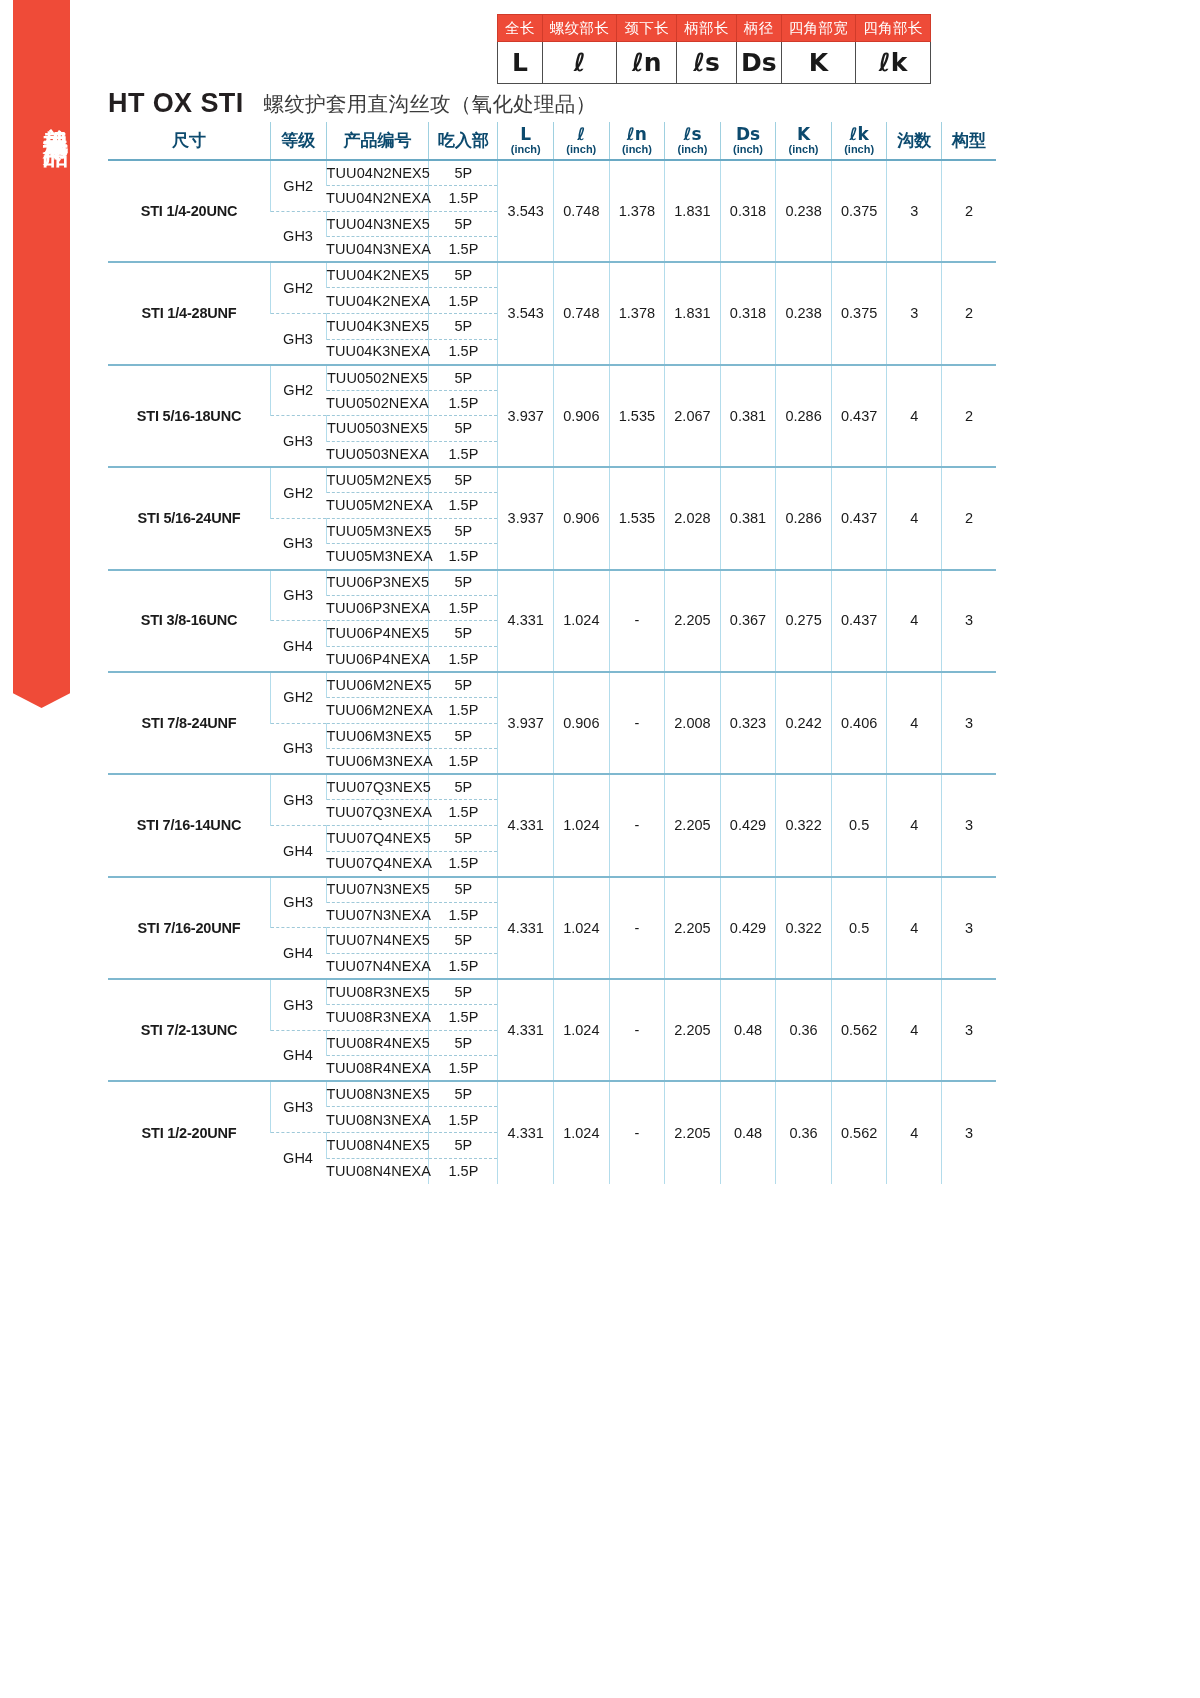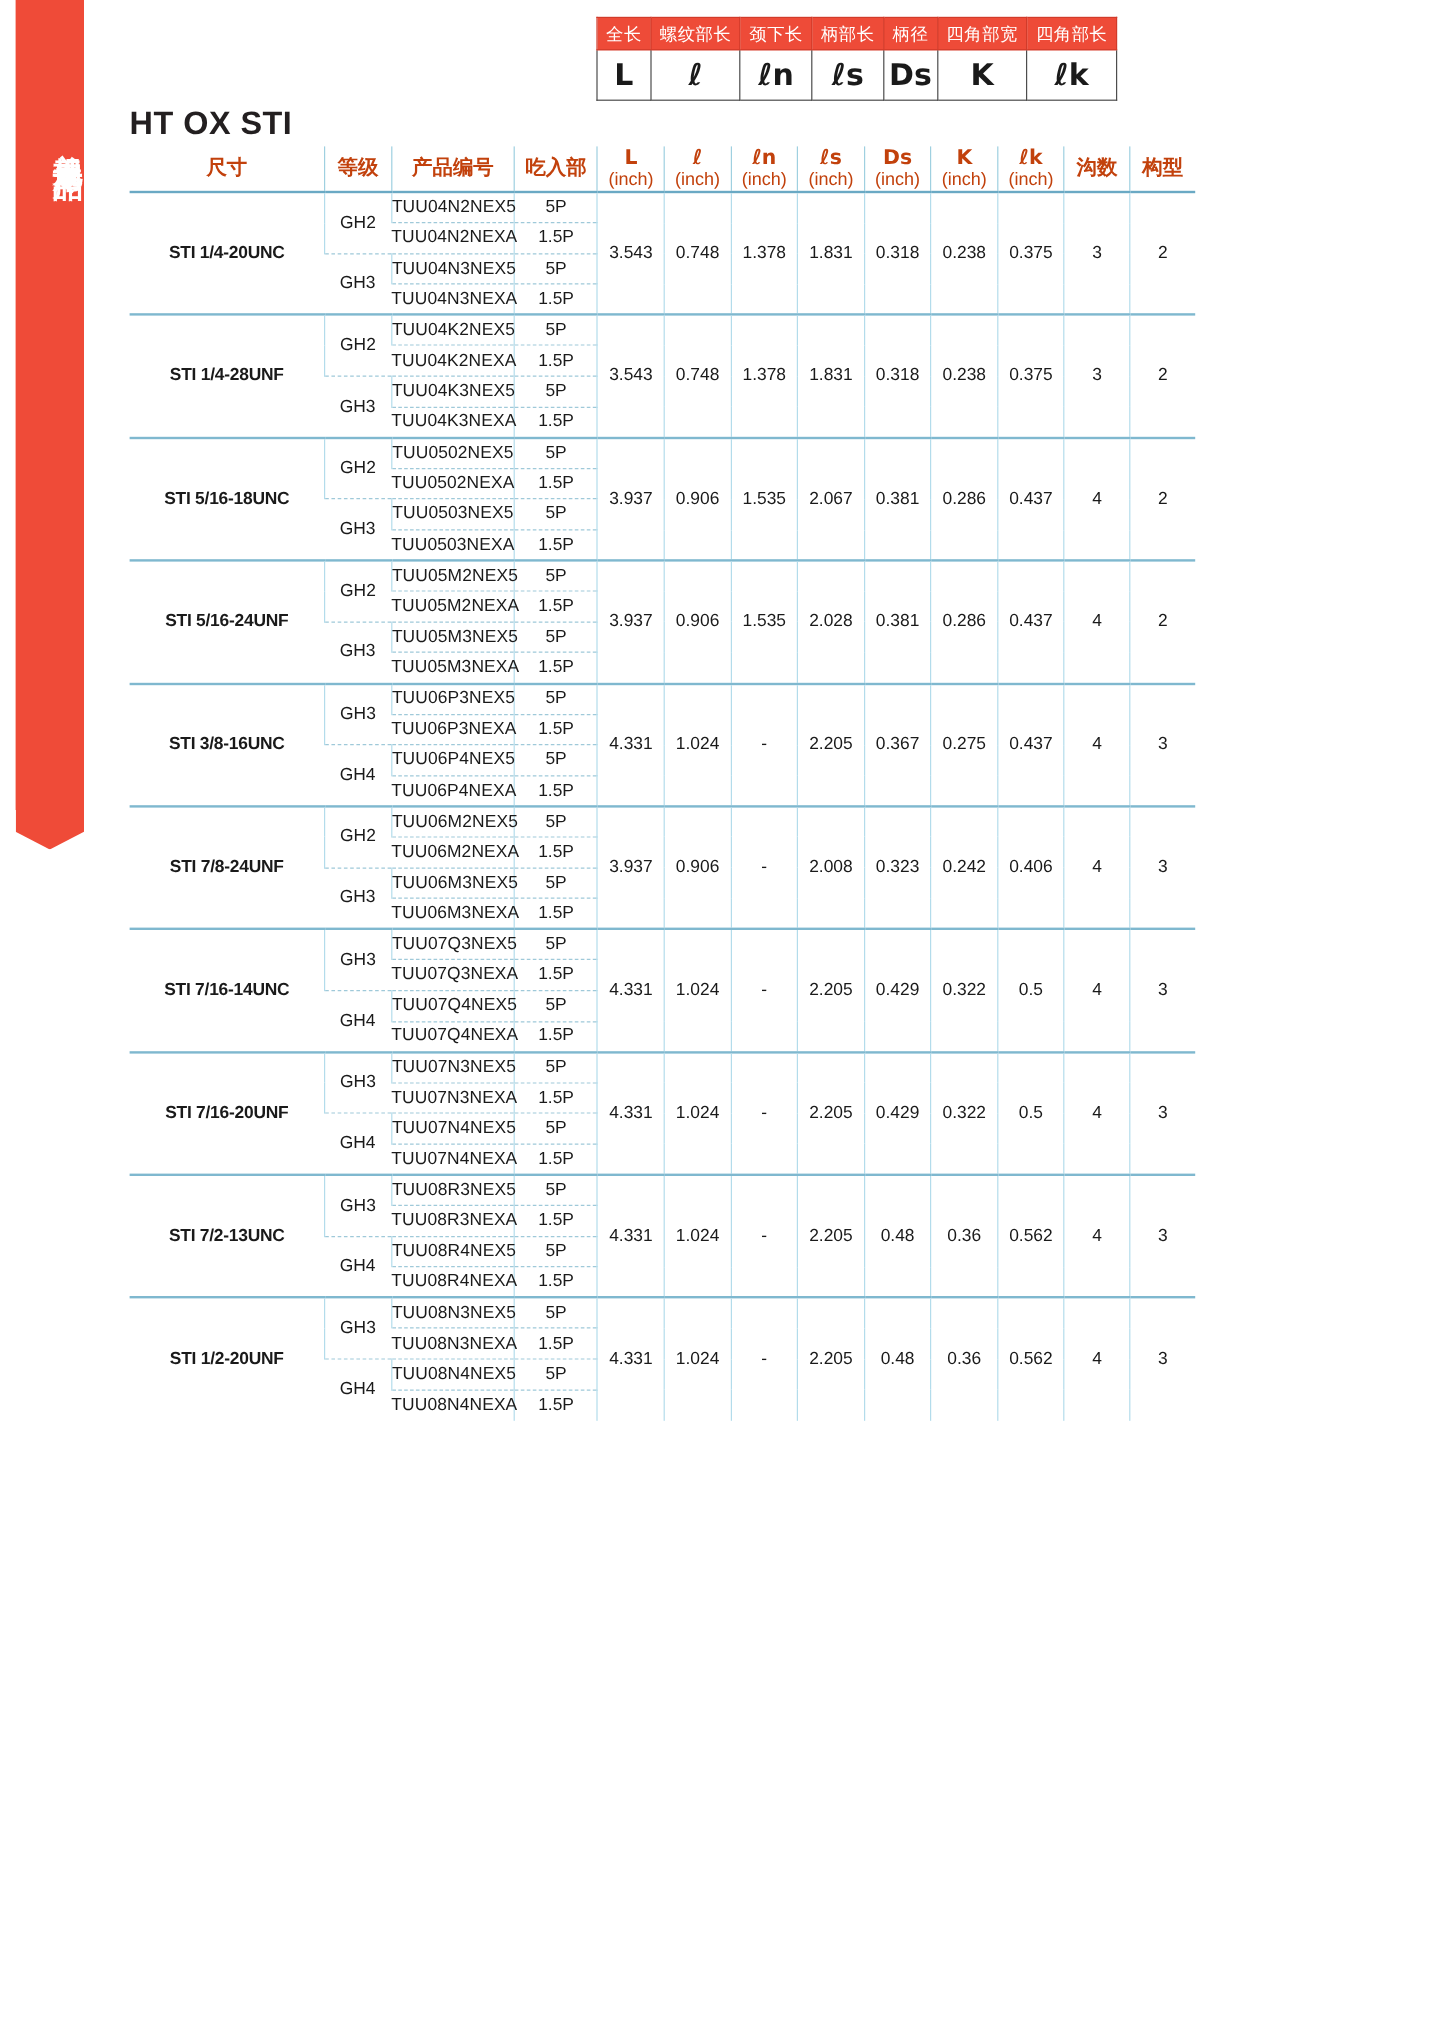--- a/index.html
+++ b/index.html
@@ -105,39 +105,39 @@
   .main-table col.c-size   { width: 155px; }
   .main-table col.c-class  { width: 53px; }
   .main-table col.c-code   { width: 98px; }
   .main-table col.c-chamf  { width: 66px; }
   .main-table col.c-num    { width: 53px; }
   .main-table col.c-flute  { width: 52px; }
   .main-table col.c-form   { width: 52px; }
 
   .main-table th {
     font-weight: bold;
-    color: #c2410c;
+    color: #0c4a6e;
     text-align: center;
     vertical-align: middle;
     height: 38px;
     font-size: 15px;
     border-left: 1px solid #9fd0e0;
     border-bottom: 2px solid #6aa9c4;
   }
   .main-table th:first-child { border-left: none; }
   .main-table th .sym {
     display: block;
     font-size: 17px;
     font-family: "DejaVu Sans", sans-serif;
     line-height: 1.05;
   }
   .main-table th .unit {
     display: block;
-    font-size: 15px;
-    font-weight: normal;
+    font-size: 11px;
+    font-weight: bold;
     line-height: 1;
   }
 
   .main-table td {
     text-align: center;
     vertical-align: middle;
     font-size: 14.5px;
     color: #1a1a1a;
     border-left: 1px solid #b3dceb;
     height: 25.6px;
@@ -191,20 +191,21 @@
           <td>ℓs</td>
           <td>Ds</td>
           <td>K</td>
           <td>ℓk</td>
         </tr>
     </tbody>
   </table>
 
   <div class="title-row">
     <span class="title-code">HT OX STI</span>
+    <span class="title-desc">螺纹护套用直沟丝攻（氧化处理品）</span>
   </div>
 
   <table class="main-table">
     <colgroup>
       <col class="c-size">
         <col class="c-class">
         <col class="c-code">
         <col class="c-chamf">
       <col class="c-num">
         <col class="c-num">

